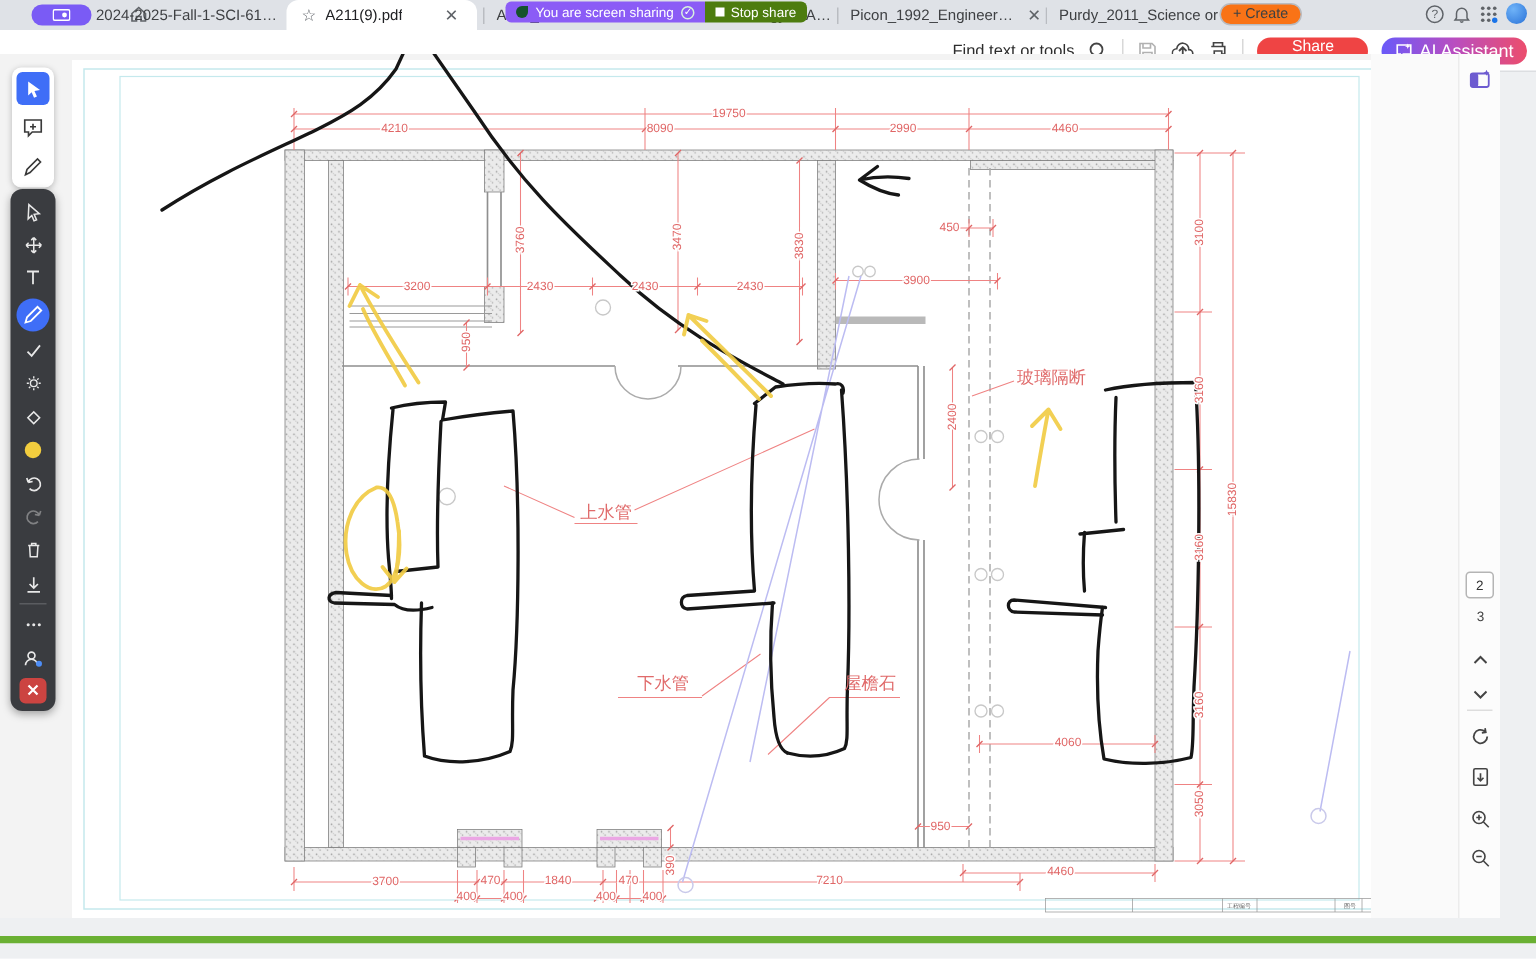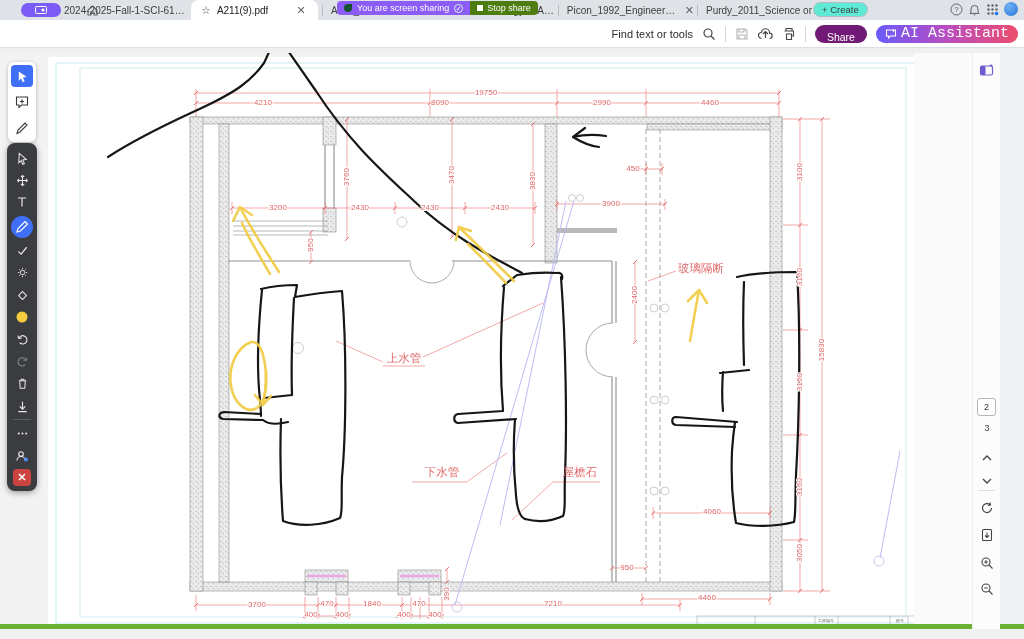--- a/index.html
+++ b/index.html
@@ -10,40 +10,40 @@
   
   .tabstrip { position:absolute; left:0; top:0; width:1024px; height:20px; background:#dfe2e7; }
   .pill-share { position:absolute; left:21px; top:3px; width:40px; height:14px; border-radius:8px; background:#7a5bf5; display:flex; align-items:center; justify-content:center; }
   .home-ic { position:absolute; left:86px; top:3px; }
   .tab { position:absolute; top:0; height:20px; font-size:10px; color:#3e4043; display:flex; align-items:center; white-space:nowrap; overflow:hidden; }
   .tab .sep { width:1px; height:11px; background:#b9bcc1; margin-right:8px; }
   .tab-active { background:#fff; border-radius:8px 8px 0 0; color:#202124; z-index:2; }
   .tab-label { overflow:hidden; text-overflow:ellipsis; }
   .tab-close { margin-left:7px; color:#5f6368; font-size:11px; }
   .star { margin:0 6px 0 10px; color:#5f6368; font-size:11px; }
-  .create-btn { position:absolute; left:813px; top:2px; height:15px; padding:0 8px; border:1px solid #b9bbc0; border-radius:9px; font-size:9.5px; color:#3c4043; display:flex; align-items:center; background:#5eead4; }
+  .create-btn { position:absolute; left:813px; top:2px; height:15px; padding:0 8px; border:1px solid #b9bbc0; border-radius:9px; font-size:9.5px; color:#3c4043; display:flex; align-items:center; background:#f97316; }
   .chrome-icons { position:absolute; right:6px; top:2px; display:flex; gap:5px; align-items:center; }
   .banner { position:absolute; left:337px; top:1px; height:14px; display:flex; z-index:5; font-size:9px; }
   .banner-green { background:#8b5cf6; color:#fff; display:flex; align-items:center; gap:5px; padding:0 7px; border-radius:4px 0 0 4px; }
   .banner-red { background:#4d7c0f; color:#fff; display:flex; align-items:center; gap:4px; padding:0 7px; border-radius:0 4px 4px 0; }
   .leaf { width:8px; height:8px; border-radius:50% 0 50% 50%; background:#14532d; }
   .chk { width:9px; height:9px; border-radius:50%; border:1px solid #d7f2de; color:#fff; font-size:7px; line-height:8px; text-align:center; }
   .stopsq { width:6px; height:6px; background:#fff; }
 
   
   .toolbar { position:absolute; left:0; top:20px; width:1024px; height:28px; background:#fff; border-bottom:1px solid #dcdee1; }
   .menu { position:absolute; left:10px; top:0; height:27px; display:flex; gap:22px; align-items:center; font-size:11px; color:#2c2c2c; }
   .tb-right { position:absolute; right:6px; top:0; height:27px; display:flex; align-items:center; gap:9px; }
   .findlab { font-size:11px; color:#2c2c2c;padding-left:36px; }
   .vdiv { width:1px; height:16px; background:#d8d8d8; }
-  .pill-share-btn { height:18px; padding:0 12px; border-radius:10px; background:#701a75; color:#fff; font-size:10.5px; display:flex; align-items:flex-end; }
-  .pill-ai { height:18px; padding:0 9px; border-radius:10px; background:linear-gradient(90deg,#6a5af9,#b94dc0,#ec4d6c); color:#fff; font-size:15px; display:flex; align-items:center; gap:4px;font-family:Liberation Mono, monospace; }
+  .pill-share-btn { height:18px; padding:0 23px; border-radius:10px; background:#ef4444; color:#fff; font-size:10.5px; display:flex; align-items:flex-start; }
+  .pill-ai { height:18px; padding:0 9px; border-radius:10px; background:linear-gradient(90deg,#6a5af9,#b94dc0,#ec4d6c); color:#fff; font-size:12px; display:flex; align-items:center; gap:4px; }
 
   
-  .canvas { position:absolute; left:0; top:53px; width:1000px; height:576px; background:#f3f3f3; }
+  .canvas { position:absolute; left:0; top:36px; width:1000px; height:576px; background:#f3f3f3; }
   svg text { font-family:"Liberation Sans", sans-serif; }
   .dim { font-size:8px; fill:#e06666; text-anchor:middle; dominant-baseline:middle; paint-order:stroke; stroke:#ffffff; stroke-width:2px; }
   .cn  { font-size:11.5px; fill:#e06a6a; text-anchor:middle; dominant-baseline:middle; }
   .tb-txt { font-size:4px; fill:#666; text-anchor:middle; }
 
   
   .toolcard { position:absolute; left:8px; top:9px; width:28px; background:#fff; border-radius:6px; box-shadow:0 1px 4px rgba(0,0,0,.25); padding:3px 0; display:flex; flex-direction:column; align-items:center; gap:4px; z-index:6; }
   .tc-item { width:22px; height:22px; display:flex; align-items:center; justify-content:center; border-radius:4px; }
   .tc-active { background:#3f6ef7; }
   .darkbar { position:absolute; left:7px; top:90px; width:30px; background:#3a3c40; border-radius:8px; box-shadow:0 2px 6px rgba(0,0,0,.35); padding:6px 0 5px; display:flex; flex-direction:column; align-items:center; gap:4.2px; z-index:6; }

